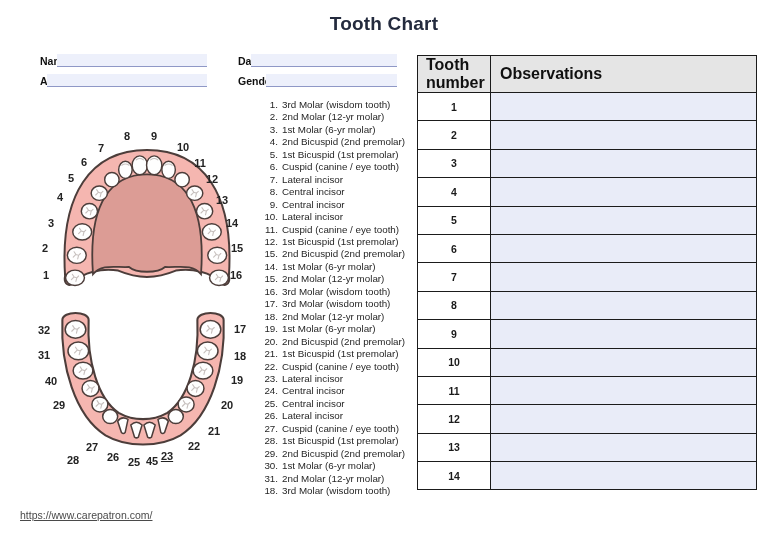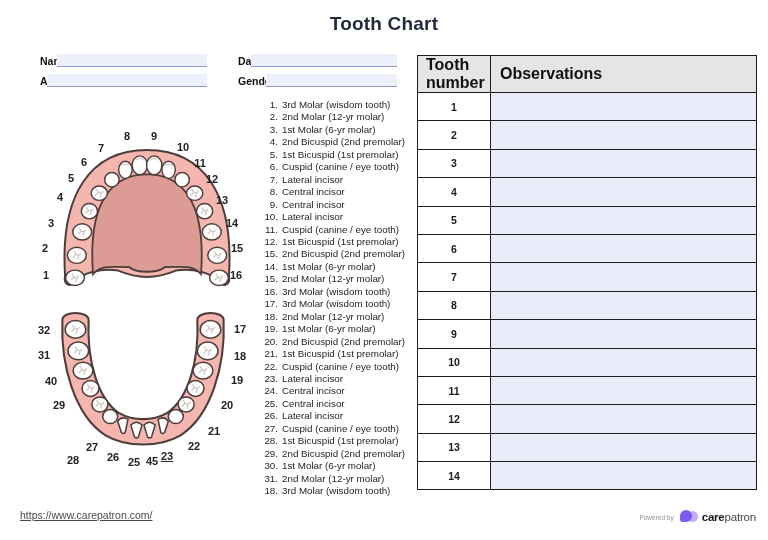--- a/index.html
+++ b/index.html
@@ -332,28 +332,20 @@
           <td class="obs-cell"></td>
         </tr>
         <tr>
           <td class="num-cell">14</td>
           <td class="obs-cell"></td>
         </tr>
       </tbody>
   </table>
 
   <a class="url-link" href="#">https://www.carepatron.com/</a>
-  <div class="powered">
-    <span class="powered-by">Powered by</span>
-    <span class="logo-mark">
-      <span class="logo-c-light"></span>
-        <span class="logo-c-dark"></span>
-    </span>
-    <span class="brand"><span class="b1">care</span><span class="b2">patron</span></span>
-  </div>
 
 <span class="tooth-num" style="left: 46px; top: 275px;">1</span>
     <span class="tooth-num" style="left: 45px; top: 248px;">2</span>
     <span class="tooth-num" style="left: 51px; top: 223px;">3</span>
     <span class="tooth-num" style="left: 60px; top: 197px;">4</span>
     <span class="tooth-num" style="left: 71px; top: 178px;">5</span>
     <span class="tooth-num" style="left: 84px; top: 162px;">6</span>
     <span class="tooth-num" style="left: 101px; top: 148px;">7</span>
     <span class="tooth-num" style="left: 127px; top: 136px;">8</span>
     <span class="tooth-num" style="left: 154px; top: 136px;">9</span>

